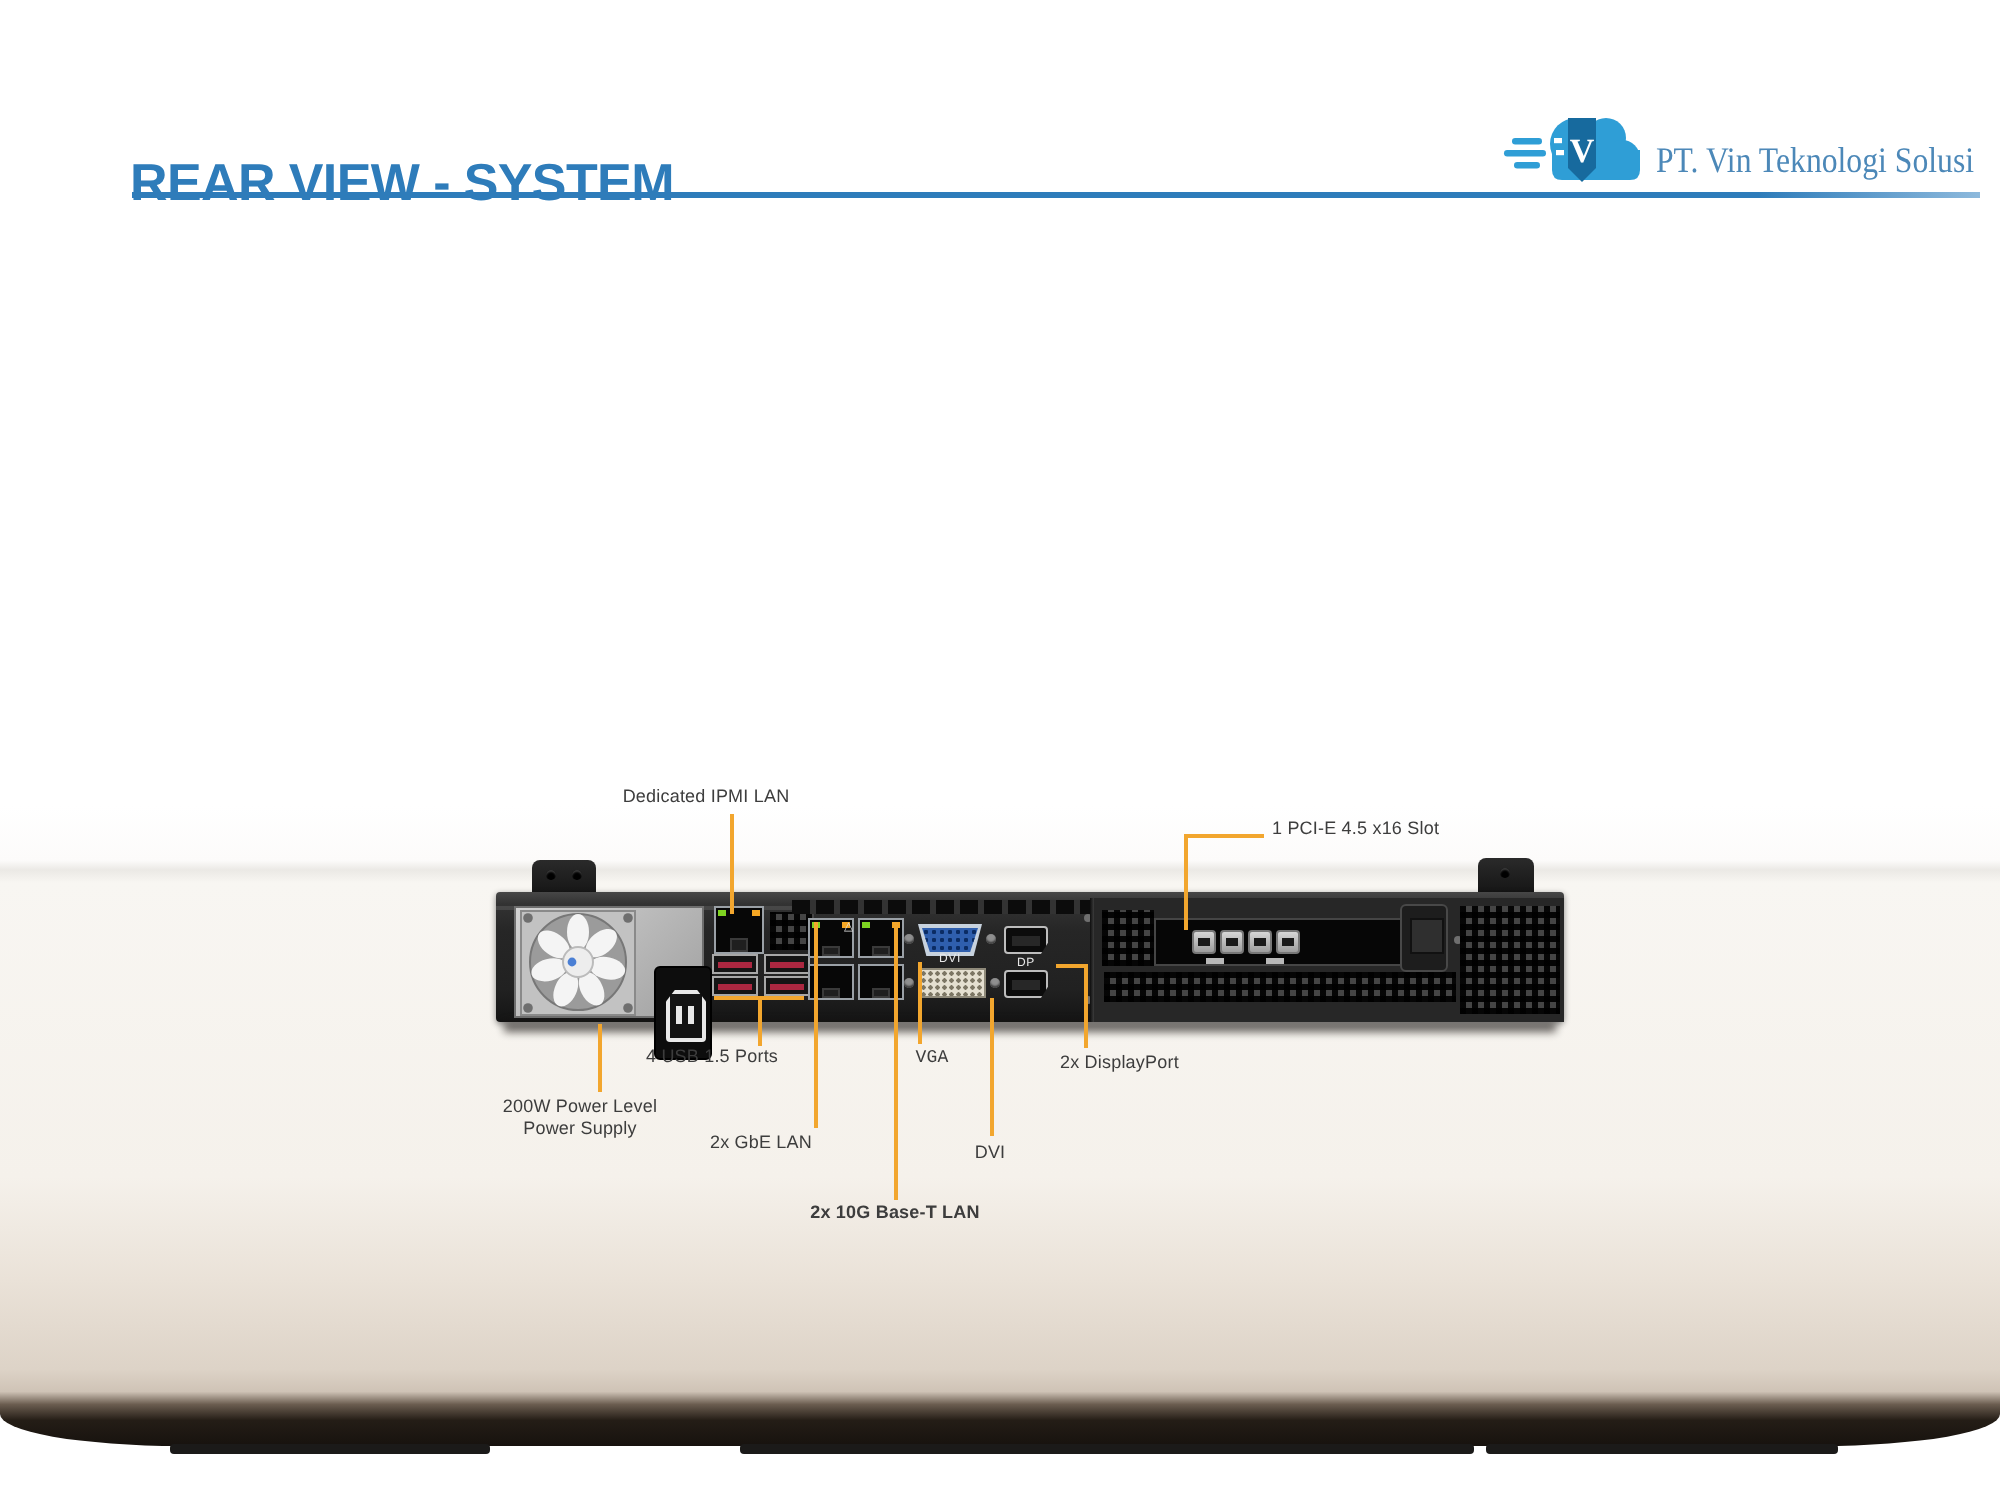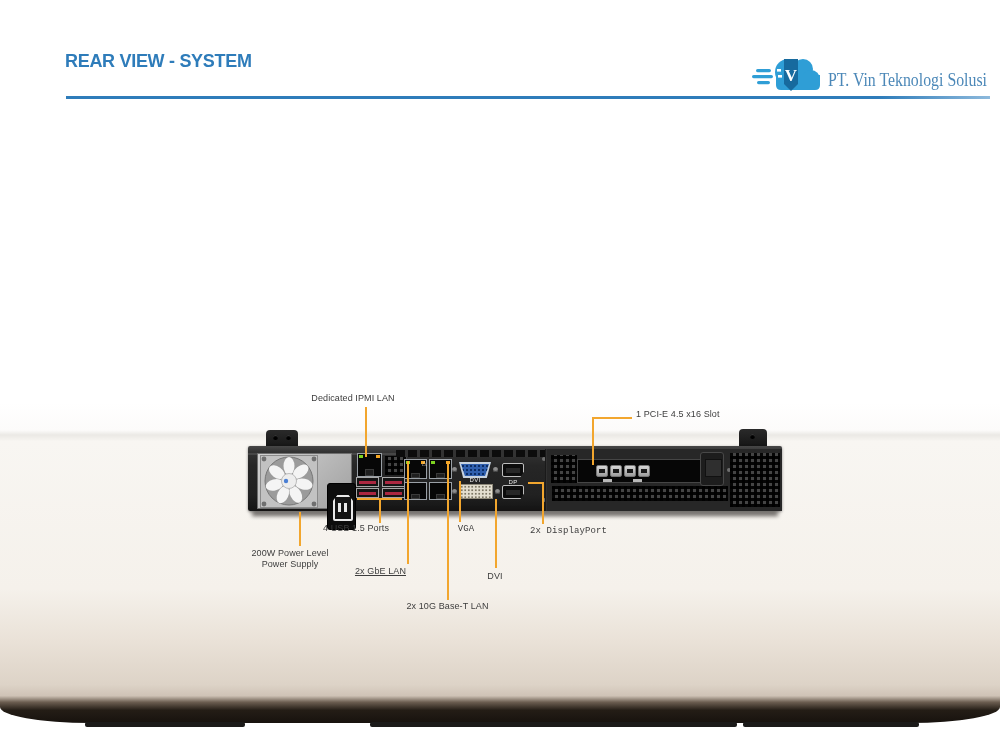--- a/index.html
+++ b/index.html
@@ -5,22 +5,22 @@
   html,body{margin:0;padding:0;}
   body{
     width:1000px;height:750px;position:relative;overflow:hidden;
     background:#ffffff;
     font-family:"Liberation Sans",sans-serif;
   }
   .abs{position:absolute;}
 
   
   #page-title{
-    left:65px;top:51px;
-    font-size:18px;font-weight:bold;letter-spacing:-0.3px;
+    left:65px;top:76px;
+    font-size:26px;font-weight:bold;letter-spacing:-0.3px;
     color:var(--accent,#2e7cba);
   }
   #title-rule{
     left:66px;top:96px;width:924px;height:3px;
     background:linear-gradient(90deg,var(--accent,#2e7cba) 0 88%,#8db9dc 100%);
   }
   #logo{left:750px;top:53px;width:245px;height:46px;}
   #logo-text{
     position:absolute;left:78px;top:17px;
     font-family:"Liberation Serif",serif;font-size:18px;color:#4c88b8;
@@ -287,20 +287,20 @@
 <div class="callout abs" style="left:447px;top:461px;width:2px;height:139px;"></div>
 <div class="callout abs" style="left:459px;top:481px;width:2px;height:41px;"></div>
 <div class="callout abs" style="left:495px;top:499px;width:2px;height:69px;"></div>
 <div class="callout abs" style="left:528px;top:482px;width:16px;height:2px;"></div>
 <div class="callout abs" style="left:542px;top:482px;width:2px;height:42px;"></div>
 
 <div class="lbl abs" style="left:303px;top:393px;width:100px;">Dedicated IPMI LAN</div>
 <div class="lbl abs" style="left:636px;top:409px;text-align:left;">1 PCI-E 4.5 x16 Slot</div>
 <div class="lbl abs" style="left:310px;top:523px;width:92px;">4 USB 1.5 Ports</div>
 <div class="lbl abs" style="left:452px;top:524px;width:28px;font-family:Liberation Mono, monospace;">VGA</div>
-<div class="lbl abs" style="left:530px;top:526px;text-align:left;font-family:Liberation Mono, monospace;">2x DisplayPort</div>
+<div class="lbl abs" style="left:530px;top:526px;text-align:left;">2x DisplayPort</div>
 <div class="lbl abs" style="left:248px;top:548px;width:84px;">
   <span>200W Power Level</span><br>
   <span>Power Supply</span>
 </div>
-<div class="lbl abs" style="left:346px;top:566px;width:60px;text-align:right;text-decoration:underline;">2x GbE LAN</div>
+<div class="lbl abs" style="left:346px;top:566px;width:60px;text-align:right;">2x GbE LAN</div>
 <div class="lbl abs" style="left:482px;top:571px;width:26px;">DVI</div>
-<div class="lbl abs" style="left:400px;top:601px;width:95px;">2x 10G Base-T LAN</div>
+<div class="lbl abs" style="left:400px;top:601px;width:95px;font-weight:bold;">2x 10G Base-T LAN</div>
 
 </body></html>

